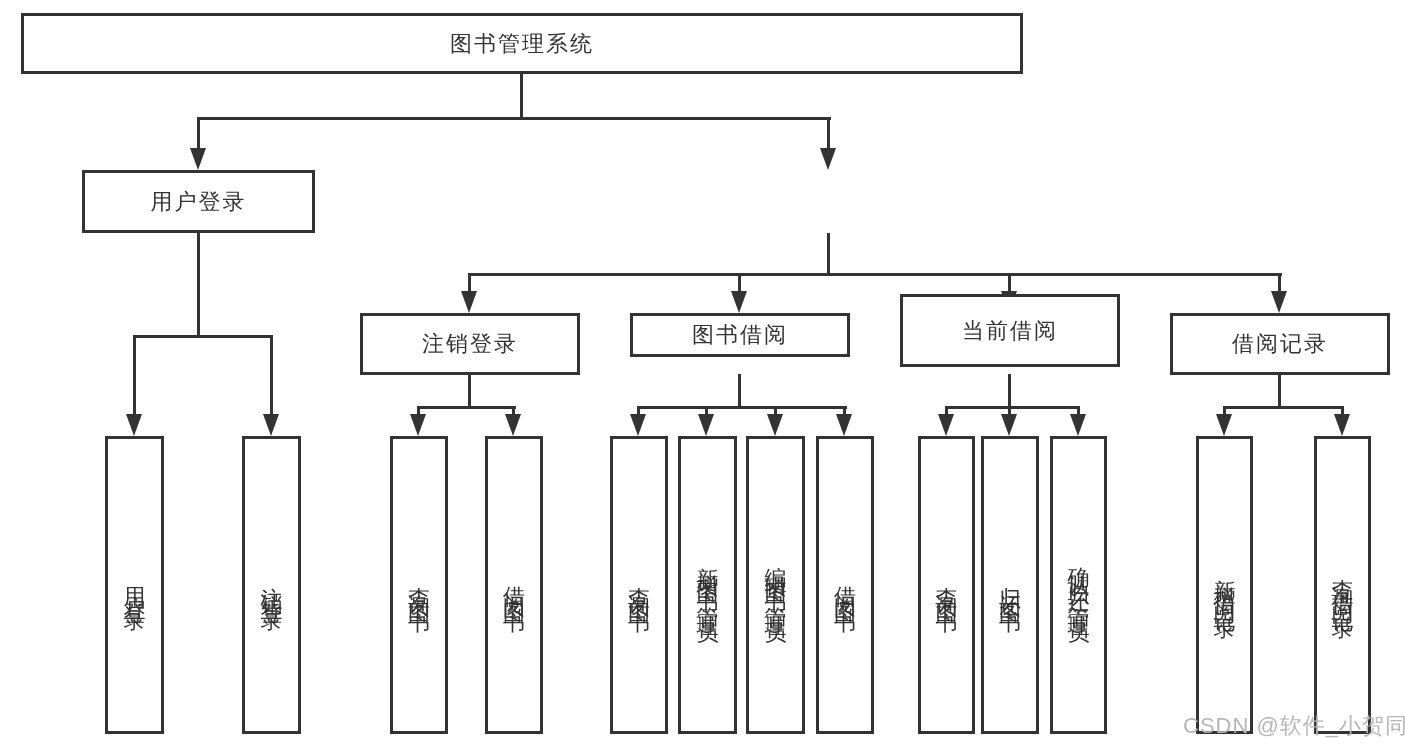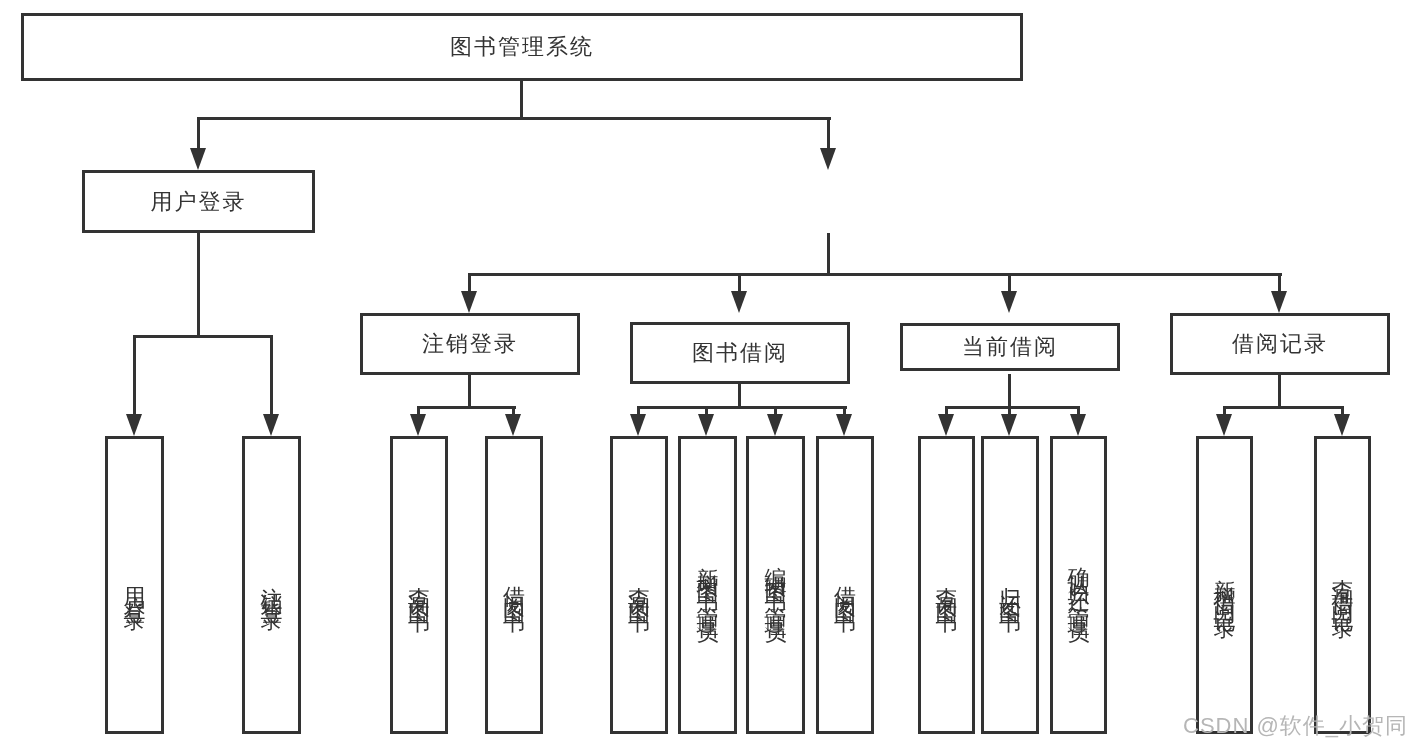--- a/index.html
+++ b/index.html
@@ -117,35 +117,35 @@
   <div class="arrow-down" style="left:1001px;top:414px"></div>
   <div class="arrow-down" style="left:1070px;top:414px"></div>
 
   <div class="line" style="left:1278px;top:374px;width:3px;height:35px"></div>
   <div class="line" style="left:1223px;top:406px;width:120px;height:3px"></div>
   <div class="line" style="left:1223px;top:406px;width:3px;height:16px"></div>
   <div class="line" style="left:1341px;top:406px;width:3px;height:16px"></div>
   <div class="arrow-down" style="left:1216px;top:414px"></div>
   <div class="arrow-down" style="left:1334px;top:414px"></div>
 
-  <div class="node h" style="left:21px;top:13px;width:1002px;height:68px">
+  <div class="node h" style="left:21px;top:13px;width:1002px;height:61px">
     <span class="lbl">图书管理系统</span>
   </div>
 
   <div class="node h" style="left:82px;top:170px;width:233px;height:63px">
     <span class="lbl">用户登录</span>
   </div>
 
   <div class="node h" style="left:360px;top:313px;width:220px;height:62px">
     <span class="lbl">注销登录</span>
   </div>
-  <div class="node h" style="left:630px;top:322px;width:220px;height:62px">
+  <div class="node h" style="left:630px;top:313px;width:220px;height:44px">
     <span class="lbl">图书借阅</span>
   </div>
-  <div class="node h" style="left:900px;top:323px;width:220px;height:48px">
+  <div class="node h" style="left:900px;top:294px;width:220px;height:73px">
     <span class="lbl">当前借阅</span>
   </div>
   <div class="node h" style="left:1170px;top:313px;width:220px;height:62px">
     <span class="lbl">借阅记录</span>
   </div>
 
   <div class="node v" style="left:105px;top:436px;width:59px;height:298px">
     <span class="lbl">用户登录</span>
   </div>
   <div class="node v" style="left:242px;top:436px;width:59px;height:298px">

